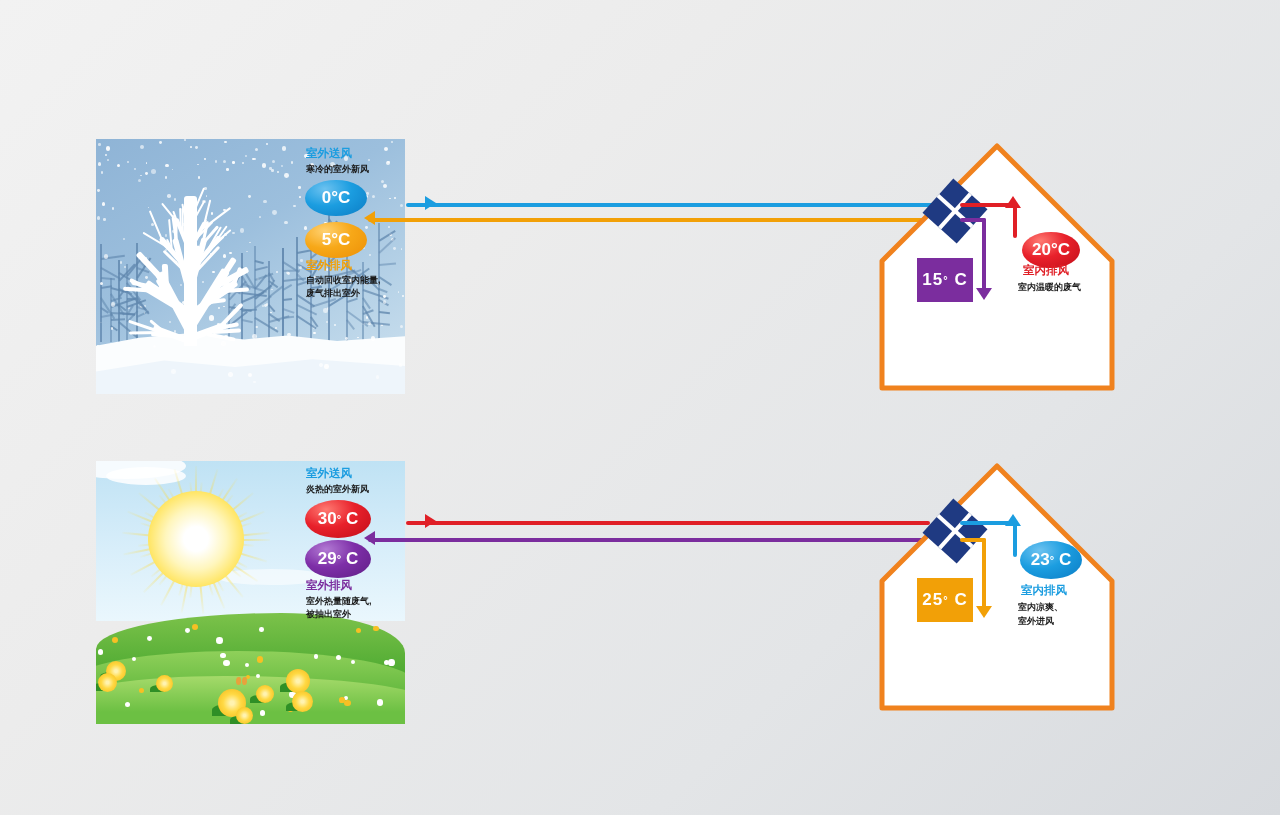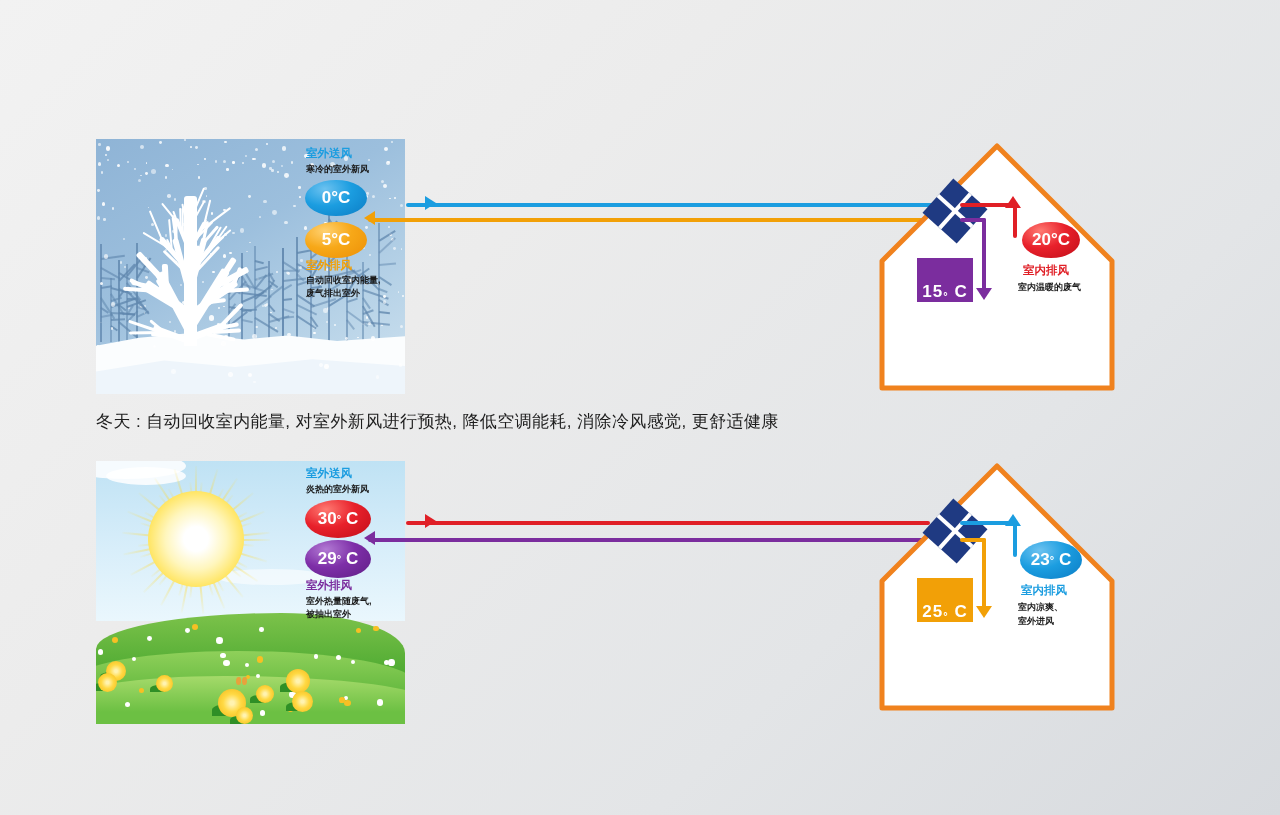--- a/index.html
+++ b/index.html
@@ -77,21 +77,21 @@
 
   
   .house{position:absolute;}
   .house svg{display:block;}
   .core{position:absolute;width:46px;height:46px;transform:rotate(42deg);
     background:#1f3a82;}
   .core .sep{position:absolute;background:#ffffff;}
   .core .sep.h{left:0;right:0;top:21px;height:4px;}
   .core .sep.v{top:0;bottom:0;left:21px;width:4px;}
 
-  .tempbox{position:absolute;display:flex;align-items:flex-end;justify-content:center;
+  .tempbox{position:absolute;display:flex;align-items:center;justify-content:center;
     color:#fff;font-size:17px;font-weight:bold;letter-spacing:1px;}
   .tempbox .deg{font-size:11px;vertical-align:super;}
 
   
   .caption{position:absolute;left:96px;font-size:17px;color:#1d1d1d;white-space:nowrap;letter-spacing:.4px;}
   .caption.c1{top:410px;}
   .caption.c2{top:745px;}
 </style>
 </head>
 <body>
@@ -576,28 +576,27 @@
   <div class="arrow-u" style="left:1005px;top:196px;border-bottom-color:#e01f26;"></div>
 
   <div class="duct" style="left:960px;top:218px;width:26px;background:#7b2d9e;"></div>
   <div class="vline" style="left:982px;top:218px;height:72px;background:#7b2d9e;"></div>
   <div class="arrow-d" style="left:976px;top:288px;border-top-color:#7b2d9e;"></div>
 
   <div class="tempbox" style="left:917px;top:258px;width:56px;height:44px;background:#7b2d9e;">
     <span>15</span><span class="deg">°</span>&nbsp;<span>C</span>
   </div>
 
-  <div class="bubble red" style="left:1022px;top:222px;width:58px;height:36px;">
+  <div class="bubble red" style="left:1022px;top:232px;width:58px;height:36px;">
     <span>20</span>
       <span>°C</span>
   </div>
   <div class="lab lab-head" style="left:1023px;top:263px;color:#e01f26;">室内排风</div>
   <div class="lab lab-sub" style="left:1018px;top:281px;">室内温暖的废气</div>
 
-  <div class="caption c1">冬天 : 自动回收室内能量, 对室外新风进行预热, 降低空调能耗, 消除冷风感觉, 更舒适健康</div>
 
   <div class="scene summer">
     <div class="sum-sky"></div>
     <div class="sum-cloud" style="left:-30px;top:-8px;width:120px;height:26px;"></div>
     <div class="sum-cloud" style="left:10px;top:6px;width:80px;height:18px;"></div>
     <div class="sum-cloud" style="left:120px;top:108px;width:110px;height:16px;opacity:.55;"></div>
     <div id="sunrays">
         <i class="ray" style="width:74px;transform:rotate(0deg)"></i>
         <i class="ray" style="width:58px;transform:rotate(5.625deg)"></i>
         <i class="ray" style="width:46px;transform:rotate(11.25deg)"></i>

